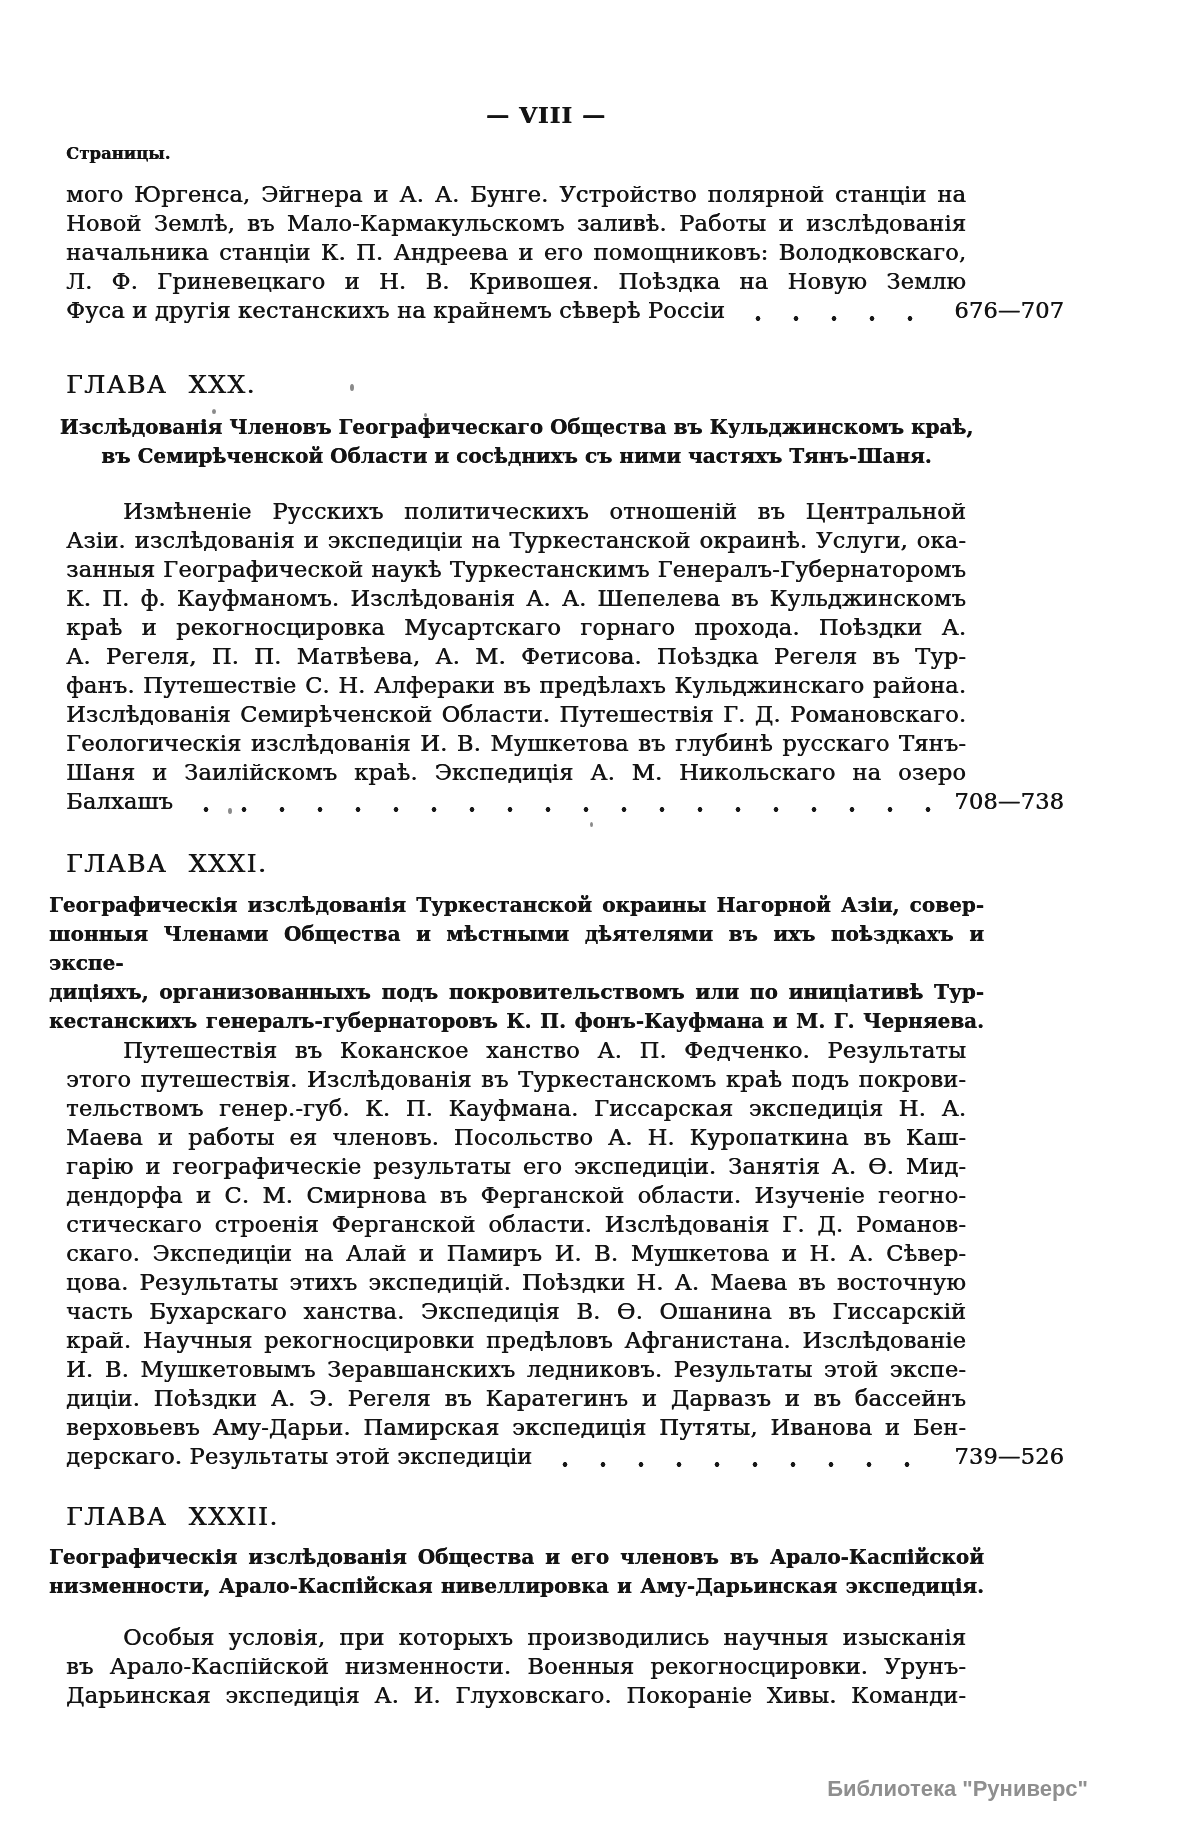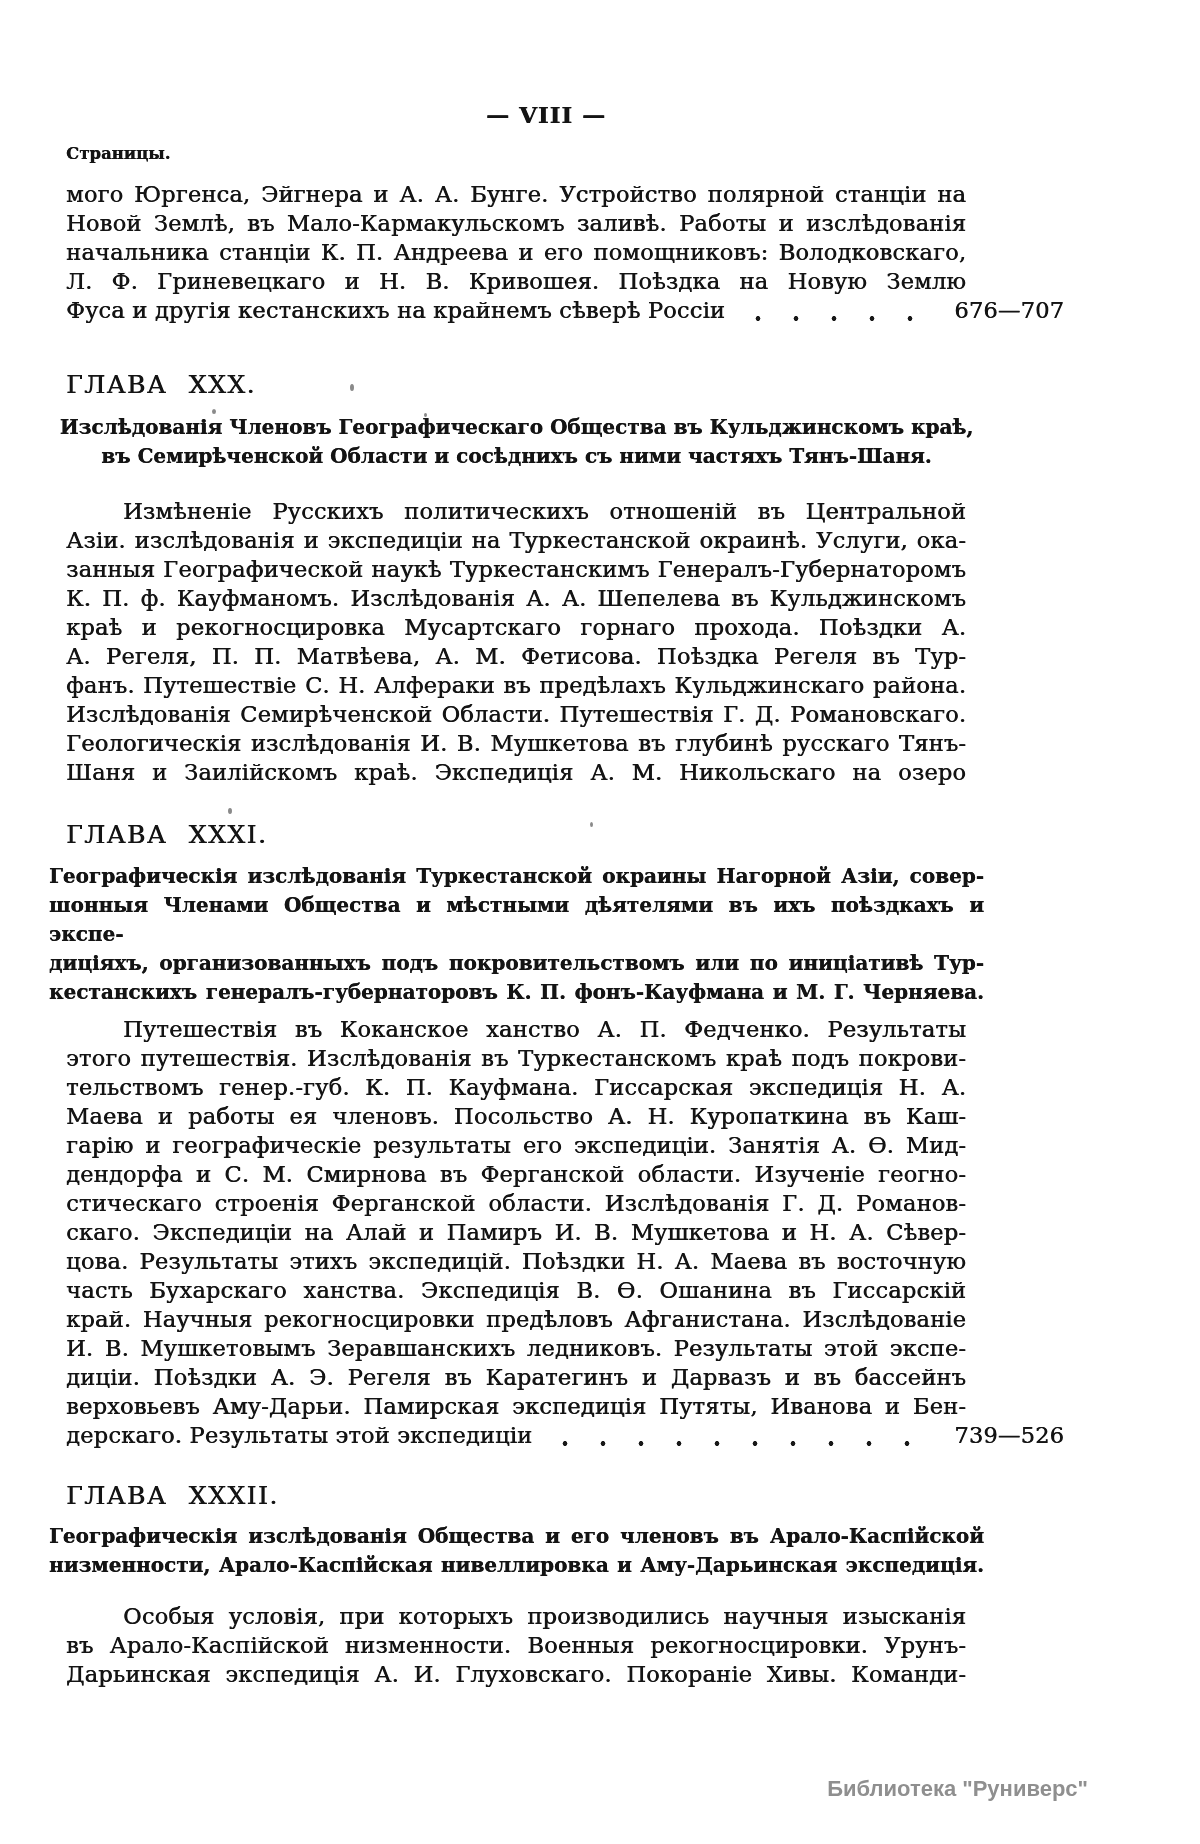--- a/index.html
+++ b/index.html
@@ -91,21 +91,21 @@
     -moz-text-align-last: center;
     text-align-last: center;
   }
   
   .intro-lines   { margin-top: 16px; }
   .h30           { margin-top: 42px; }
   .sub30         { margin-top: 10px; }
   .body30        { margin-top: 26px; }
   .h31           { margin-top: 30px; }
   .sub31         { margin-top: 9px; }
-  .body31        { margin-top: 8px; }
+  .body31        { }
   .h32           { margin-top: 28px; }
   .sub32         { margin-top: 8px; }
   .body32        { margin-top: 22px; }
   .watermark {
     position: absolute;
     top: 1776px;
     right: 112px;
     font-family: "Liberation Sans", "DejaVu Sans", sans-serif;
     font-weight: bold;
     font-size: 22px;
@@ -146,20 +146,25 @@
     <div class="body-lines indent body30">Измѣненіе Русскихъ политическихъ отношеній въ Центральной
 Азіи. изслѣдованія и экспедиціи на Туркестанской окраинѣ. Услуги, ока-
 занныя Географической наукѣ Туркестанскимъ Генералъ-Губернаторомъ
 К. П. ф. Кауфманомъ. Изслѣдованія А. А. Шепелева въ Кульджинскомъ
 краѣ и рекогносцировка Мусартскаго горнаго прохода. Поѣздки А.
 А. Регеля, П. П. Матвѣева, А. М. Фетисова. Поѣздка Регеля въ Тур-
 фанъ. Путешествіе С. Н. Алфераки въ предѣлахъ Кульджинскаго района.
 Изслѣдованія Семирѣченской Области. Путешествія Г. Д. Романовскаго.
 Геологическія изслѣдованія И. В. Мушкетова въ глубинѣ русскаго Тянъ-
 Шаня и Заилійскомъ краѣ. Экспедиція А. М. Никольскаго на озеро</div>
+    <div class="leader-row">
+      <span class="leader-text">Балхашъ</span>
+      <span class="dots"></span>
+      <span class="page-range">708—738</span>
+    </div>
   </section>
 
   <section>
     <h2 class="chapter-heading h31">ГЛАВА XXXI.</h2>
     <div class="chapter-subtitle sub31">Географическія изслѣдованія Туркестанской окраины Нагорной Азіи, совер-
 шонныя Членами Общества и мѣстными дѣятелями въ ихъ поѣздкахъ и экспе-
 диціяхъ, организованныхъ подъ покровительствомъ или по иниціативѣ Тур-
 кестанскихъ генералъ-губернаторовъ К. П. фонъ-Кауфмана и М. Г. Черняева.</div>
     <div class="body-lines indent body31">Путешествія въ Коканское ханство А. П. Федченко. Результаты
 этого путешествія. Изслѣдованія въ Туркестанскомъ краѣ подъ покрови-

